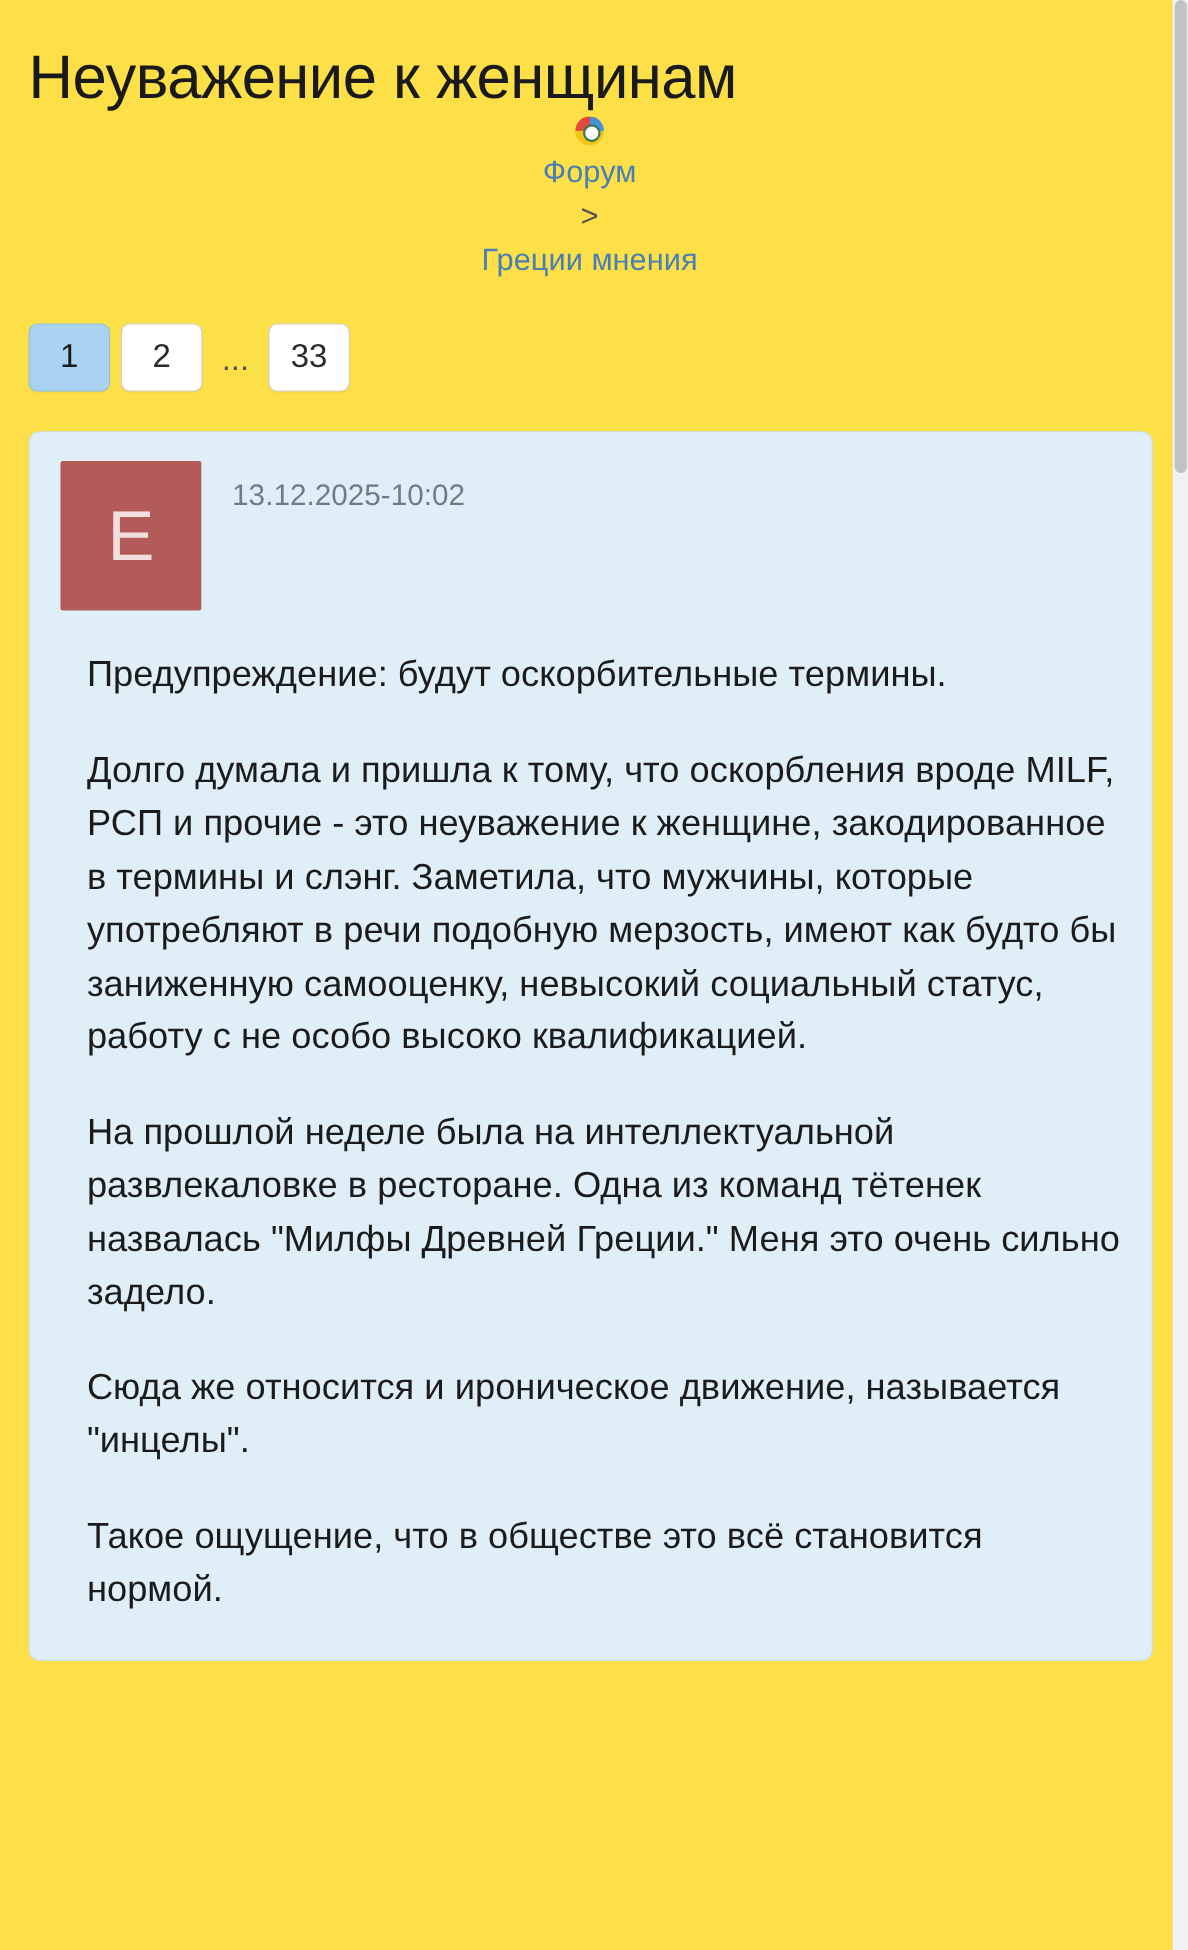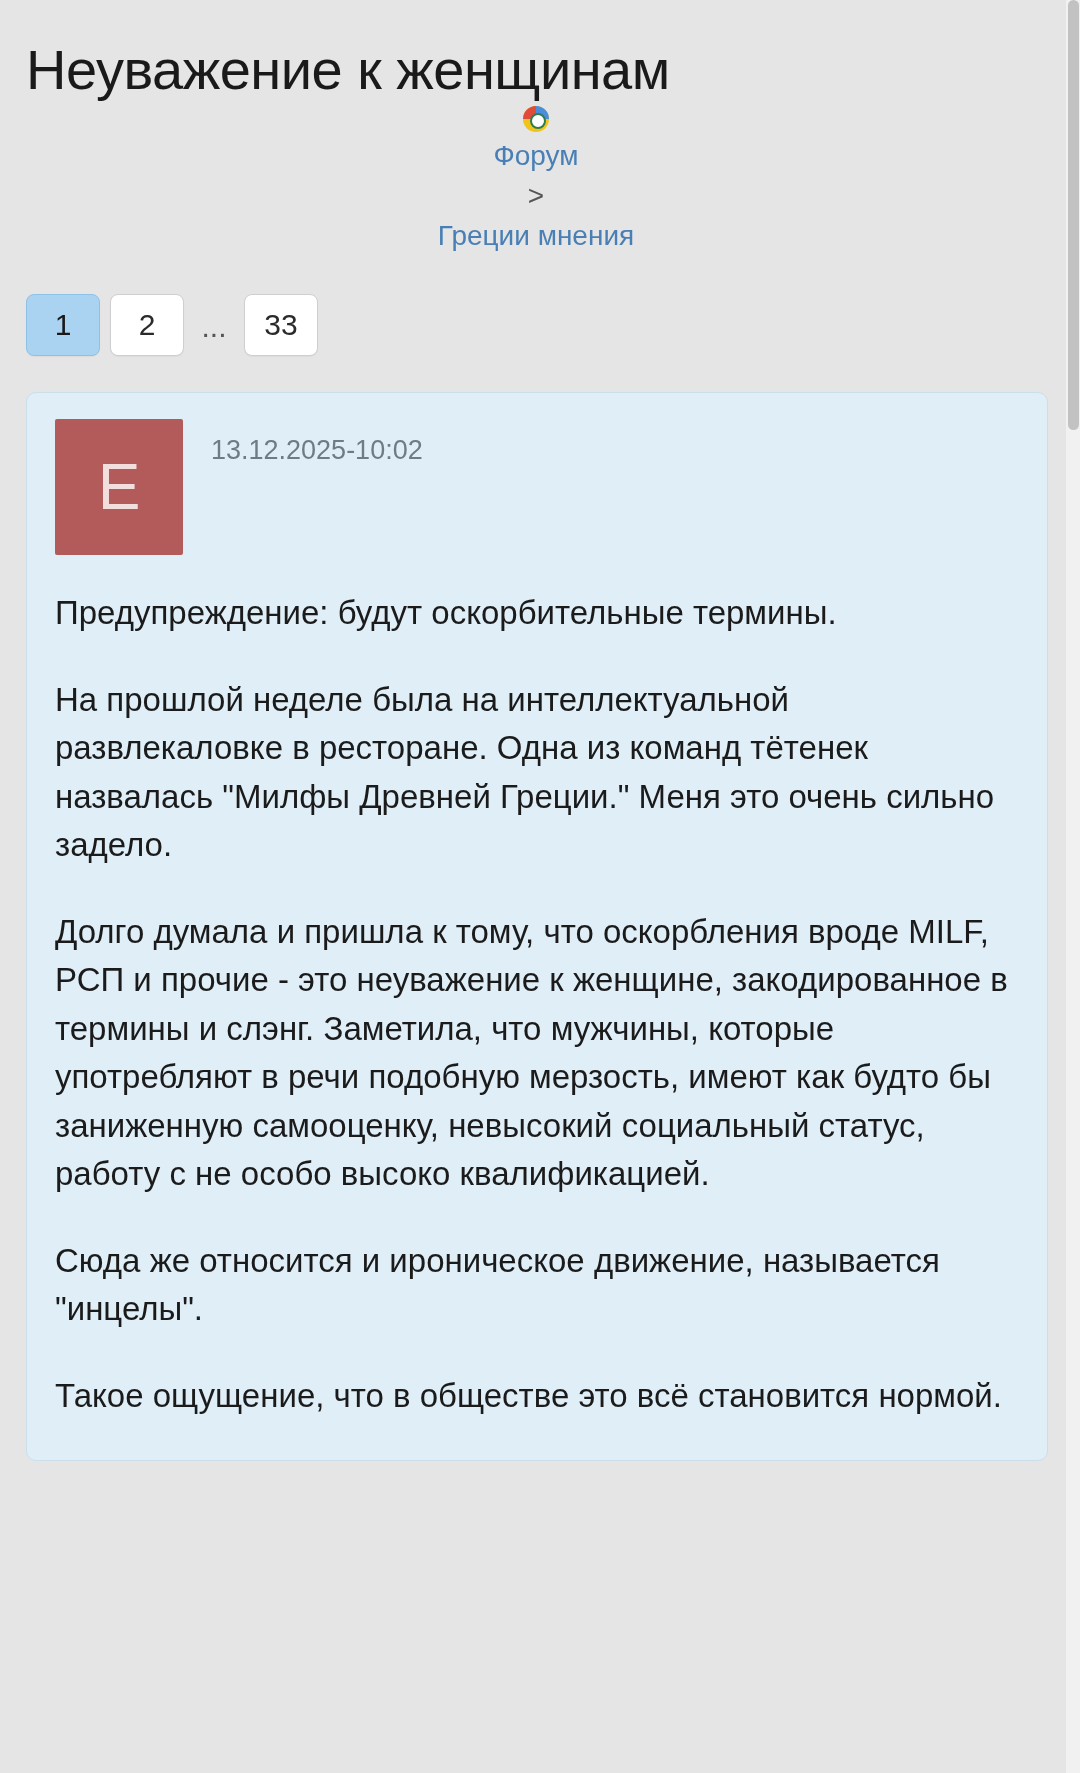--- a/index.html
+++ b/index.html
@@ -8,21 +8,21 @@
     padding: 0;
     background: #ffffff;
     width: 1080px;
     min-height: 1773px;
     font-family: "Liberation Sans", "DejaVu Sans", sans-serif;
   }
   .page {
     width: 1080px;
     min-height: 1773px;
     position: relative;
-    background: #e5e5e5;
+    background: #fde047;
     padding: 0 0 0 0;
     overflow: hidden;
   }
   .scroll-gutter {
     position: absolute;
     top: 0;
     right: 0;
     width: 14px;
     height: 100%;
     background: #f1f1f1;
@@ -172,20 +172,21 @@
   }
   .timestamp {
     font-size: 27px;
     color: #6d7c85;
     padding-left: 4px;
   }
   .post-body {
     font-size: 33px;
     line-height: 1.47;
     color: #1b1b1b;
+    margin-left: 24px;
   }
   .post-body p {
     margin: 0 0 38px 0;
   }
   .post-body p:last-child {
     margin-bottom: 0;
   }
 </style>
 </head>
 <body>
@@ -216,21 +217,21 @@
 
     <div class="post">
       <div class="post-head">
         <div class="avatar">E</div>
         <div class="post-meta">
           <div class="timestamp">13.12.2025-10:02</div>
         </div>
       </div>
       <div class="post-body">
         <p>Предупреждение: будут оскорбительные термины.</p>
+        <p>Долго думала и пришла к тому, что оскорбления вроде MILF, РСП и прочие - это неуважение к женщине, закодированное в термины и слэнг. Заметила, что мужчины, которые употребляют в речи подобную мерзость, имеют как будто бы заниженную самооценку, невысокий социальный статус, работу с не особо высоко квалификацией.</p>
         <p>На прошлой неделе была на интеллектуальной развлекаловке в ресторане. Одна из команд тётенек назвалась "Милфы Древней Греции." Меня это очень сильно задело.</p>
-        <p>Долго думала и пришла к тому, что оскорбления вроде MILF, РСП и прочие - это неуважение к женщине, закодированное в термины и слэнг. Заметила, что мужчины, которые употребляют в речи подобную мерзость, имеют как будто бы заниженную самооценку, невысокий социальный статус, работу с не особо высоко квалификацией.</p>
         <p>Сюда же относится и ироническое движение, называется "инцелы".</p>
         <p>Такое ощущение, что в обществе это всё становится нормой.</p>
       </div>
     </div>
 
   </div>
 </div>
 
 </body></html>

